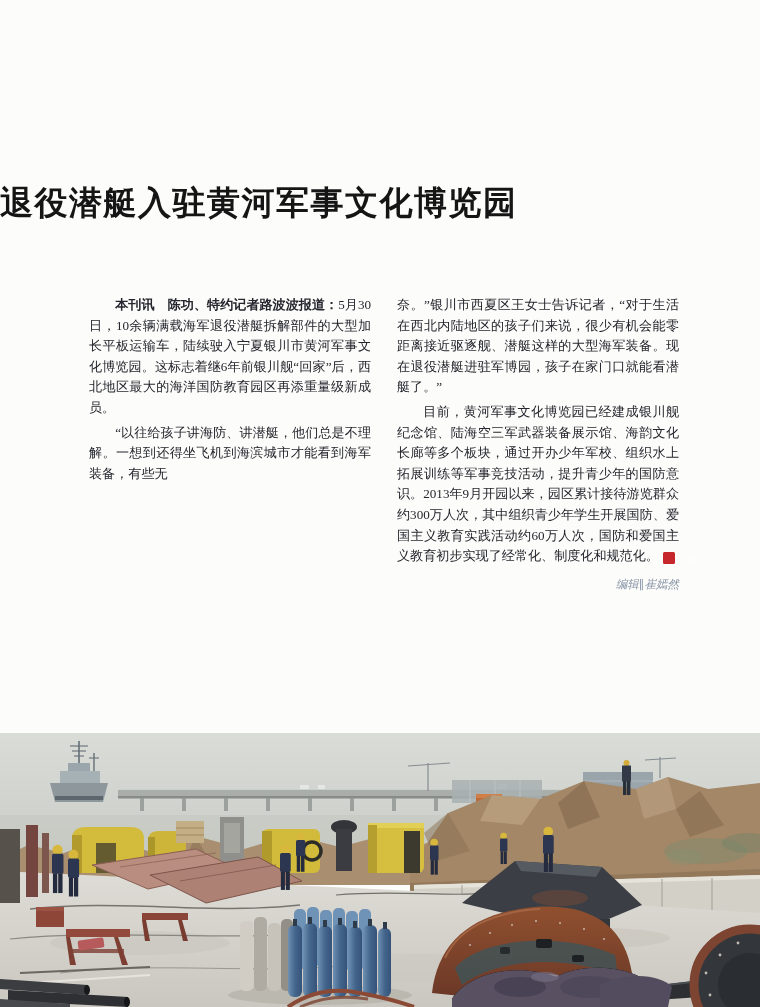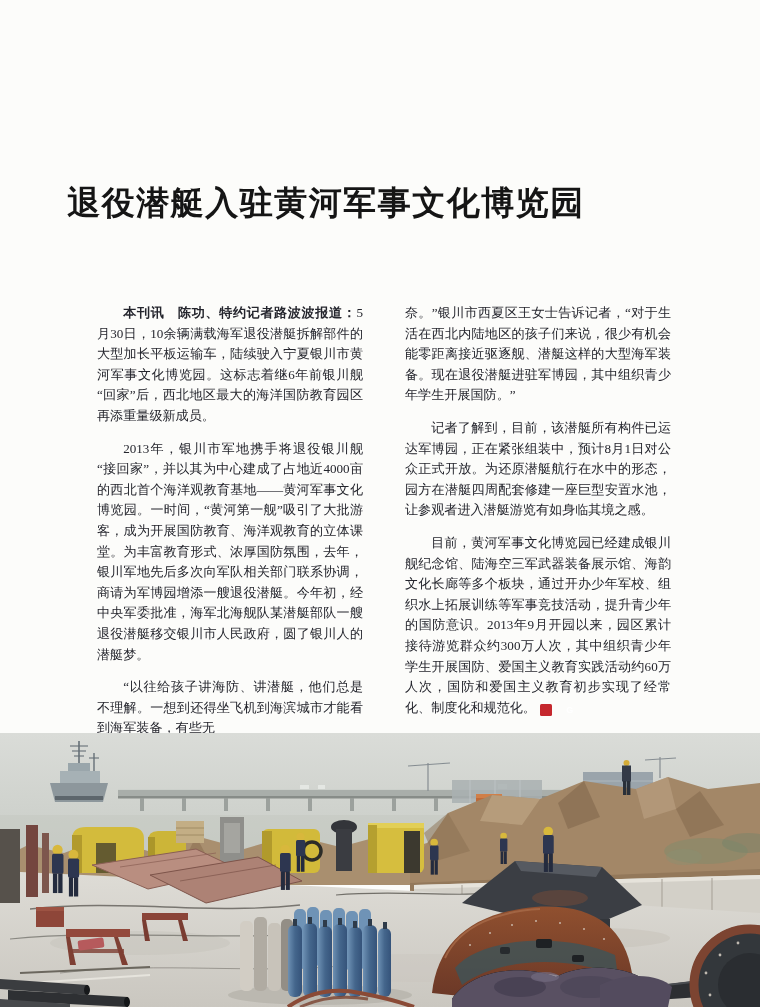--- a/index.html
+++ b/index.html
@@ -3,32 +3,32 @@
 <meta charset="utf-8">
 <style>
   html,body{margin:0;padding:0;}
   .page{
     position:relative; width:760px; height:1007px;
     background:#fcfcfa; overflow:hidden;
     font-family:"Liberation Serif","DejaVu Serif",serif;
   }
   .title{
     position:absolute; top:181px; left:0; width:652px;
-    text-align:center; font-size:33px; font-weight:900;
+    font-size:33px; font-weight:900;
     letter-spacing:1.5px; color:#151515; margin:0;
     font-family:"Liberation Sans","DejaVu Sans",sans-serif;
   }
   .columns{
     position:absolute; top:291px; left:85px; width:598px;
     display:flex; gap:18px;
     font-size:13.1px; line-height:20.6px; color:#24252d;
     text-align:justify;
   }
   .col{width:290px;}
-  .col p{margin:12px; padding:0;}
+  .col p{margin:4px; padding:0;}
   .indent{text-indent:2em;}
   .lead{font-weight:bold;}
   .endmark{
     display:inline-block; width:12px; height:12px;
     background:#c5272d; color:#ffffff; border-radius:1.5px;
     font:bold 9px/12px "Liberation Sans","DejaVu Sans",sans-serif;
     text-align:center; margin-left:4px; vertical-align:-1px;
   }
   .editor{
     text-align:right; font-style:italic; color:#8793a6;
@@ -43,26 +43,24 @@
 </head>
 <body>
 
 <div class="page">
 
   <h1 class="title">退役潜艇入驻黄河军事文化博览园</h1>
 
   <div class="columns">
     <div class="col">
       <p class="indent"><span class="lead">本刊讯　陈功、特约记者路波波报道：</span><span>5月30日，10余辆满载海军退役潜艇拆解部件的大型加长平板运输车，陆续驶入宁夏银川市黄河军事文化博览园。这标志着继6年前银川舰“回家”后，西北地区最大的海洋国防教育园区再添重量级新成员。</span></p>
-      <p class="indent">2013年，银川市军地携手将退役银川舰“接回家”，并以其为中心建成了占地近4000亩的西北首个海洋观教育基地——黄河军事文化博览园。一时间，“黄河第一舰”吸引了大批游客，成为开展国防教育、海洋观教育的立体课堂。为丰富教育形式、浓厚国防氛围，去年，银川军地先后多次向军队相关部门联系协调，商请为军博园增添一艘退役潜艇。今年初，经中央军委批准，海军北海舰队某潜艇部队一艘退役潜艇移交银川市人民政府，圆了银川人的潜艇梦。</p>
       <p class="indent">“以往给孩子讲海防、讲潜艇，他们总是不理解。一想到还得坐飞机到海滨城市才能看到海军装备，有些无</p>
     </div>
     <div class="col">
-      <p>奈。”银川市西夏区王女士告诉记者，“对于生活在西北内陆地区的孩子们来说，很少有机会能零距离接近驱逐舰、潜艇这样的大型海军装备。现在退役潜艇进驻军博园，其中组织青少年学生开展国防。”</p>
-      <p class="indent">记者了解到，目前，该潜艇所有构件已运达军博园，正在紧张组装中，预计8月1日对公众正式开放。为还原潜艇航行在水中的形态，园方在潜艇四周配套修建一座巨型安置水池，让参观者进入潜艇游览有如身临其境之感。</p>
+      <p>奈。”银川市西夏区王女士告诉记者，“对于生活在西北内陆地区的孩子们来说，很少有机会能零距离接近驱逐舰、潜艇这样的大型海军装备。现在退役潜艇进驻军博园，孩子在家门口就能看潜艇了。”</p>
       <p class="indent"><span>目前，黄河军事文化博览园已经建成银川舰纪念馆、陆海空三军武器装备展示馆、海韵文化长廊等多个板块，通过开办少年军校、组织水上拓展训练等军事竞技活动，提升青少年的国防意识。2013年9月开园以来，园区累计接待游览群众约300万人次，其中组织青少年学生开展国防、爱国主义教育实践活动约60万人次，国防和爱国主义教育初步实现了经常化、制度化和规范化。</span><span class="endmark">G</span></p>
       <p class="editor">编辑∥崔嫣然</p>
     </div>
   </div>
 
   <figure class="photo" aria-label="退役潜艇拆解部件运抵黄河军事文化博览园组装现场的施工照片">
     <svg width="760" height="274" viewBox="0 0 760 274" xmlns="http://www.w3.org/2000/svg">
       <defs>
         <linearGradient id="skyG" x1="0" y1="0" x2="0" y2="1">
           <stop offset="0" stop-color="#dadcd8"></stop>

